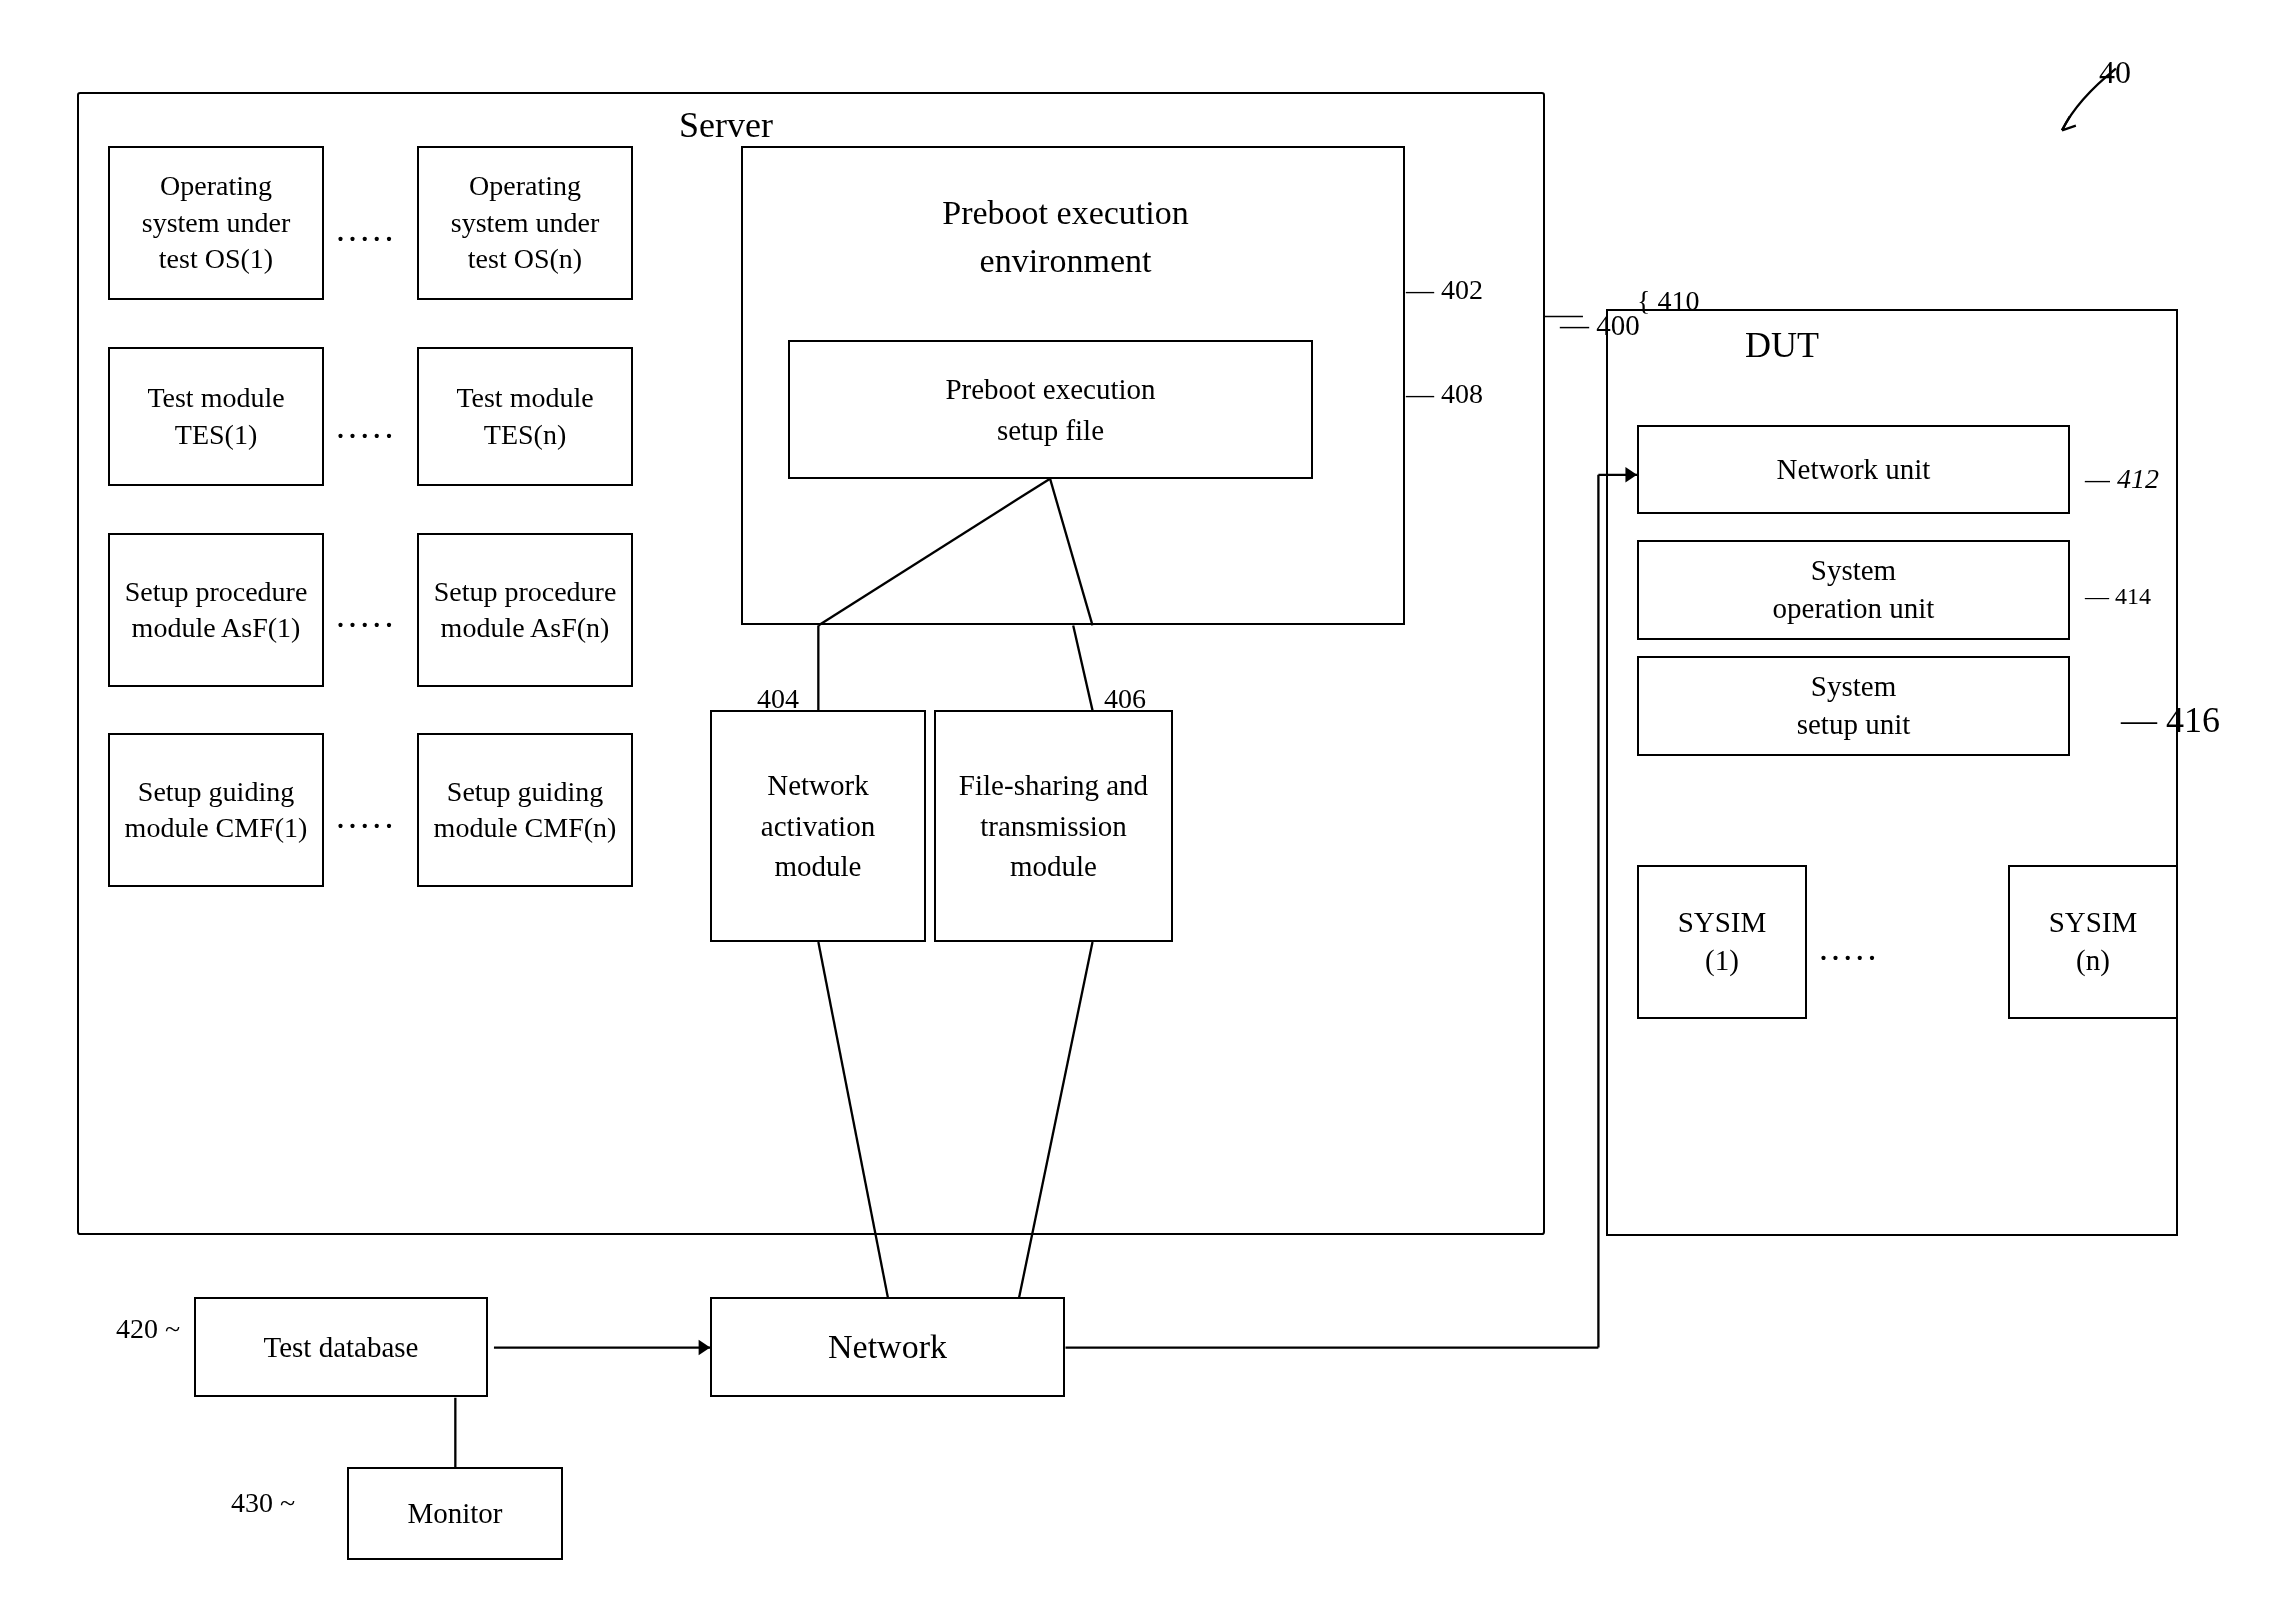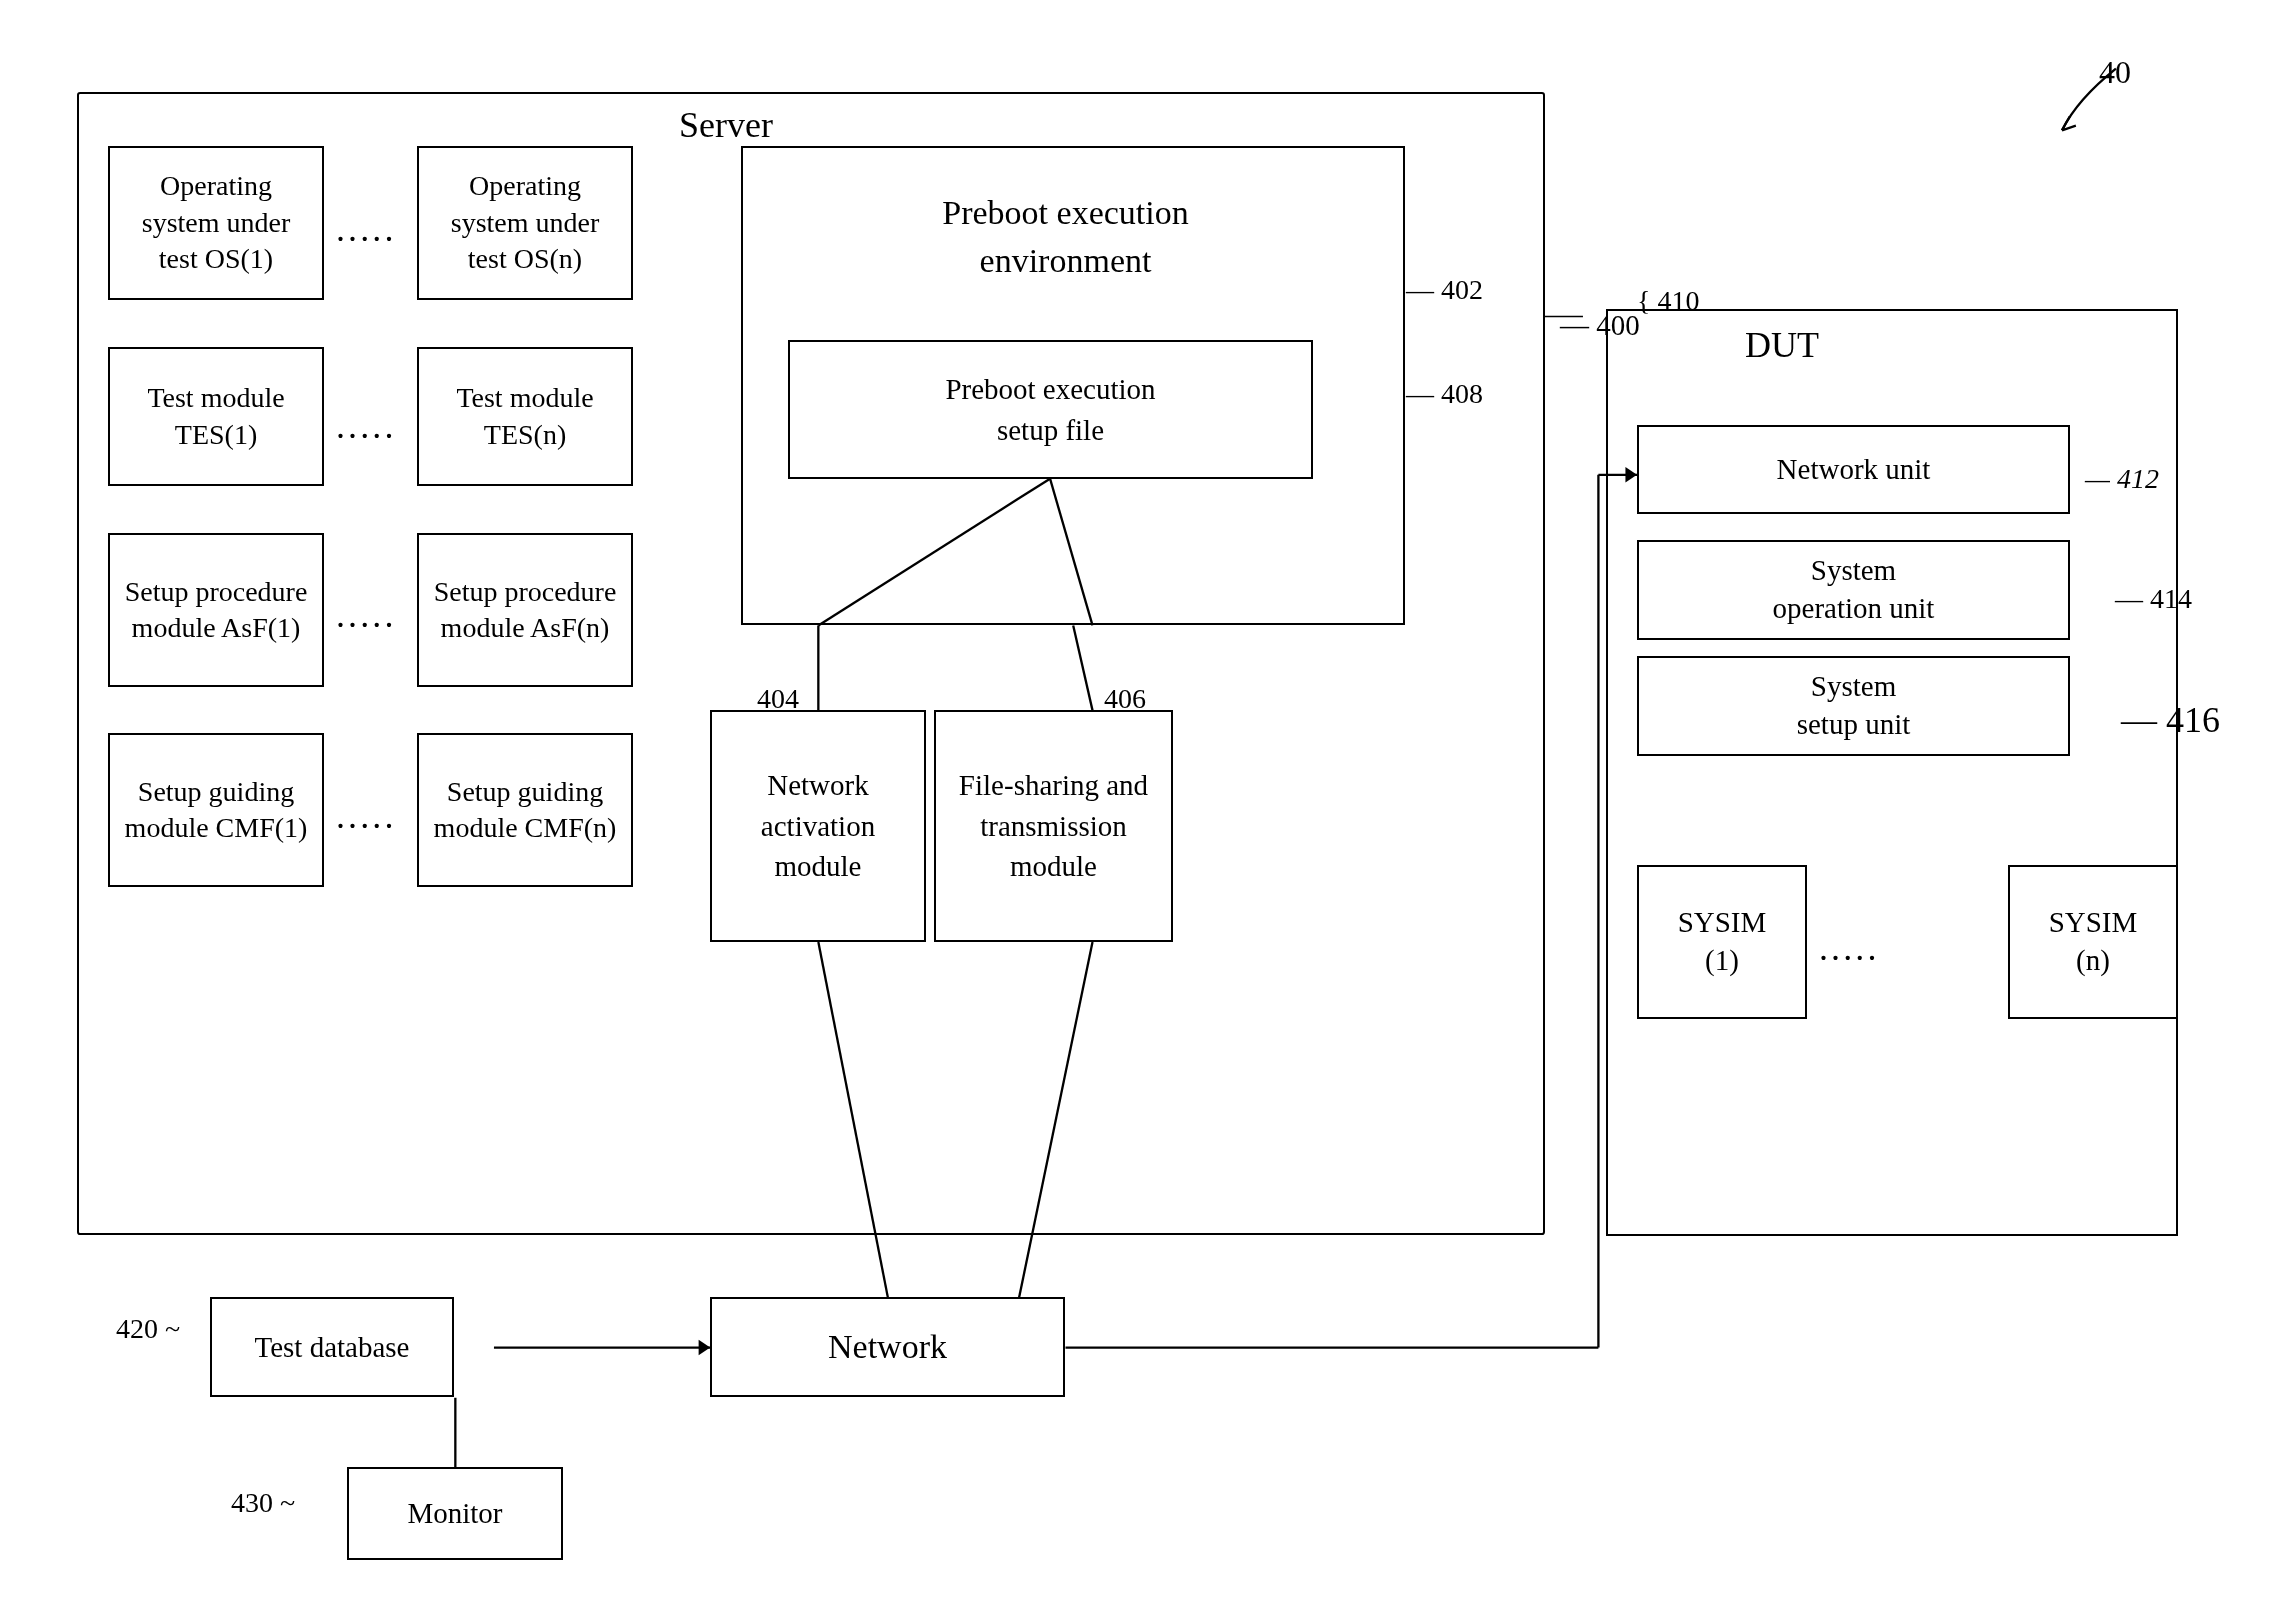--- a/index.html
+++ b/index.html
@@ -337,22 +337,21 @@
       align-items: center;
       justify-content: center;
       font-size: 29px;
       text-align: center;
       line-height: 1.3;
     }
     .ref-414 {
       position: absolute;
       top: 537px;
       left: 2039px;
-      font-size: 28px;
-      margin-left: 30px;
+      font-size: 24px;
     }
 
     
     .sys-setup-box {
       position: absolute;
       top: 610px;
       left: 1591px;
       width: 433px;
       height: 100px;
       border: 2.3px solid #000;
@@ -405,22 +404,22 @@
       top: 881px;
       left: 1773px;
       font-size: 36px;
       letter-spacing: 3.1px;
     }
 
     
     .test-db-box {
       position: absolute;
       top: 1251px;
-      left: 164px;
-      width: 244px;
+      left: 148px;
+      width: 294px;
       height: 100px;
       border: 2.3px solid #000;
       display: flex;
       align-items: center;
       justify-content: center;
       font-size: 29px;
     }
     .ref-420 {
       position: absolute;
       top: 1267px;

